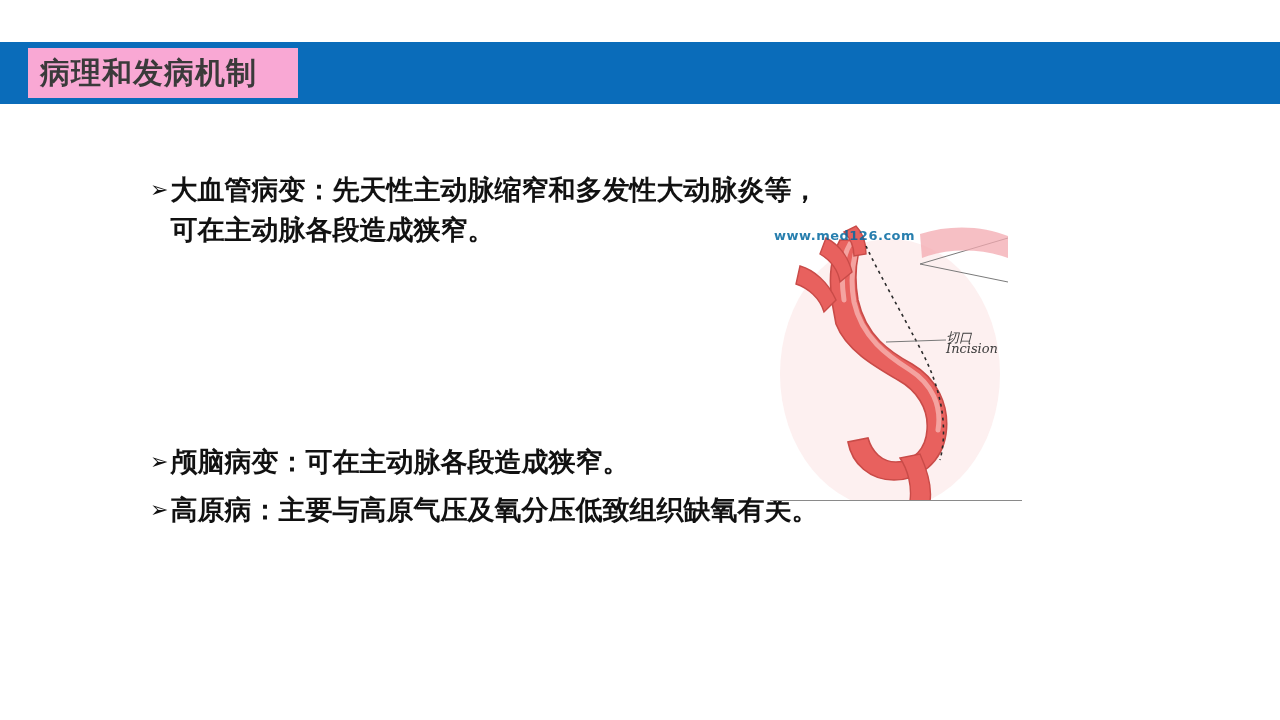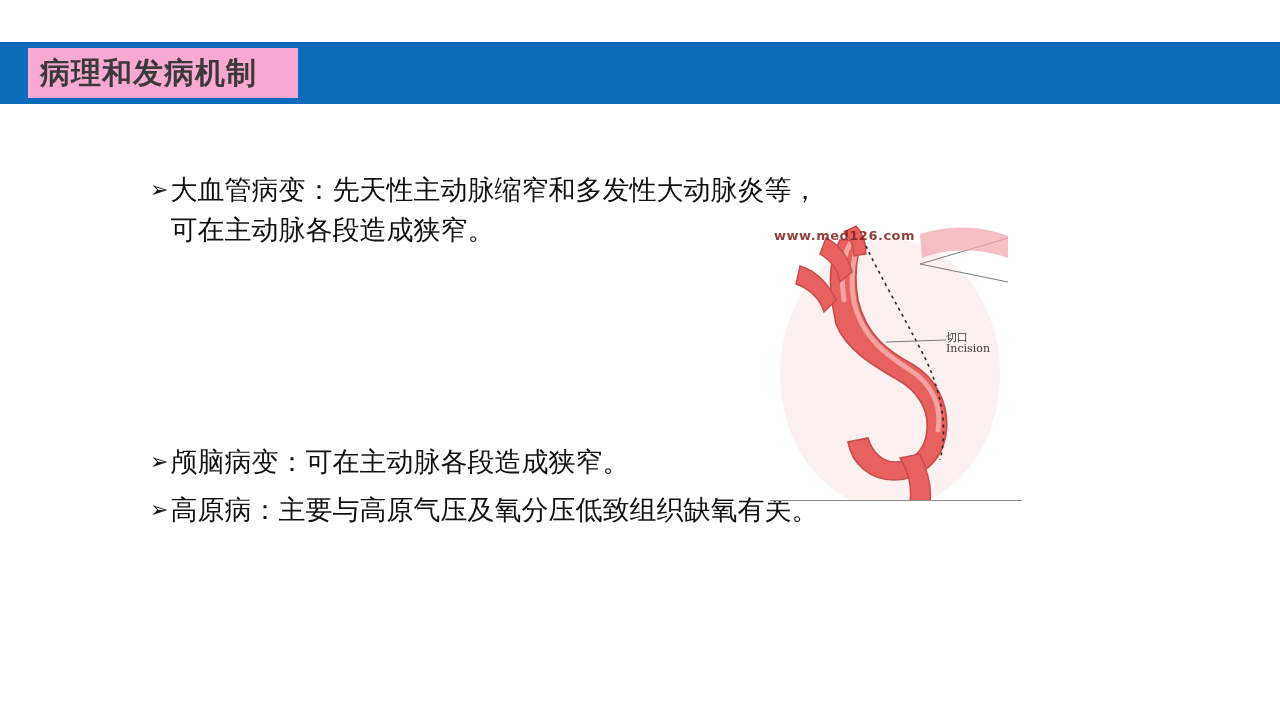--- a/index.html
+++ b/index.html
@@ -66,20 +66,21 @@
     flex: 0 0 auto;
     font-family: "DejaVu Sans", "Liberation Sans", sans-serif;
     font-size: 22px;
     line-height: 40px;
     color: #111111;
     margin-right: 2px;
   }
   .bullet .btext {
     flex: 1 1 auto;
     white-space: pre-line;
+    font-weight: bold;
   }
 
   .bullet-1 { position: absolute; left: 0; top: 0; width: 800px; }
   .bullet-2 { position: absolute; left: 0; top: 272px; width: 800px; }
   .bullet-3 { position: absolute; left: 0; top: 320px; width: 830px; }
 
   
   .figure {
     position: absolute;
     left: 770px;
@@ -93,36 +94,37 @@
     position: absolute;
     inset: 0;
   }
   .figure .watermark {
     position: absolute;
     left: 4px;
     top: 4px;
     font-family: "DejaVu Sans", "Liberation Sans", sans-serif;
     font-size: 13px;
     font-weight: bold;
-    color: #7f1d1d;
+    color: #0369a1;
     letter-spacing: 0.5px;
     opacity: 0.85;
     white-space: nowrap;
     z-index: 5;
   }
   .figure .fig-label {
     position: absolute;
     left: 176px;
     top: 108px;
     font-family: "DejaVu Serif", serif;
-    font-size: 11px;
+    font-size: 13px;
     line-height: 11px;
     color: #3b3b3b;
     z-index: 5;
     white-space: pre-line;
+    font-style: italic;
   }
   .figure .baseline {
     position: absolute;
     left: 0;
     bottom: 0;
     width: 252px;
     height: 1px;
     background: #8a8a8a;
   }
   .figure svg { position: absolute; left: 0; top: 0; }

